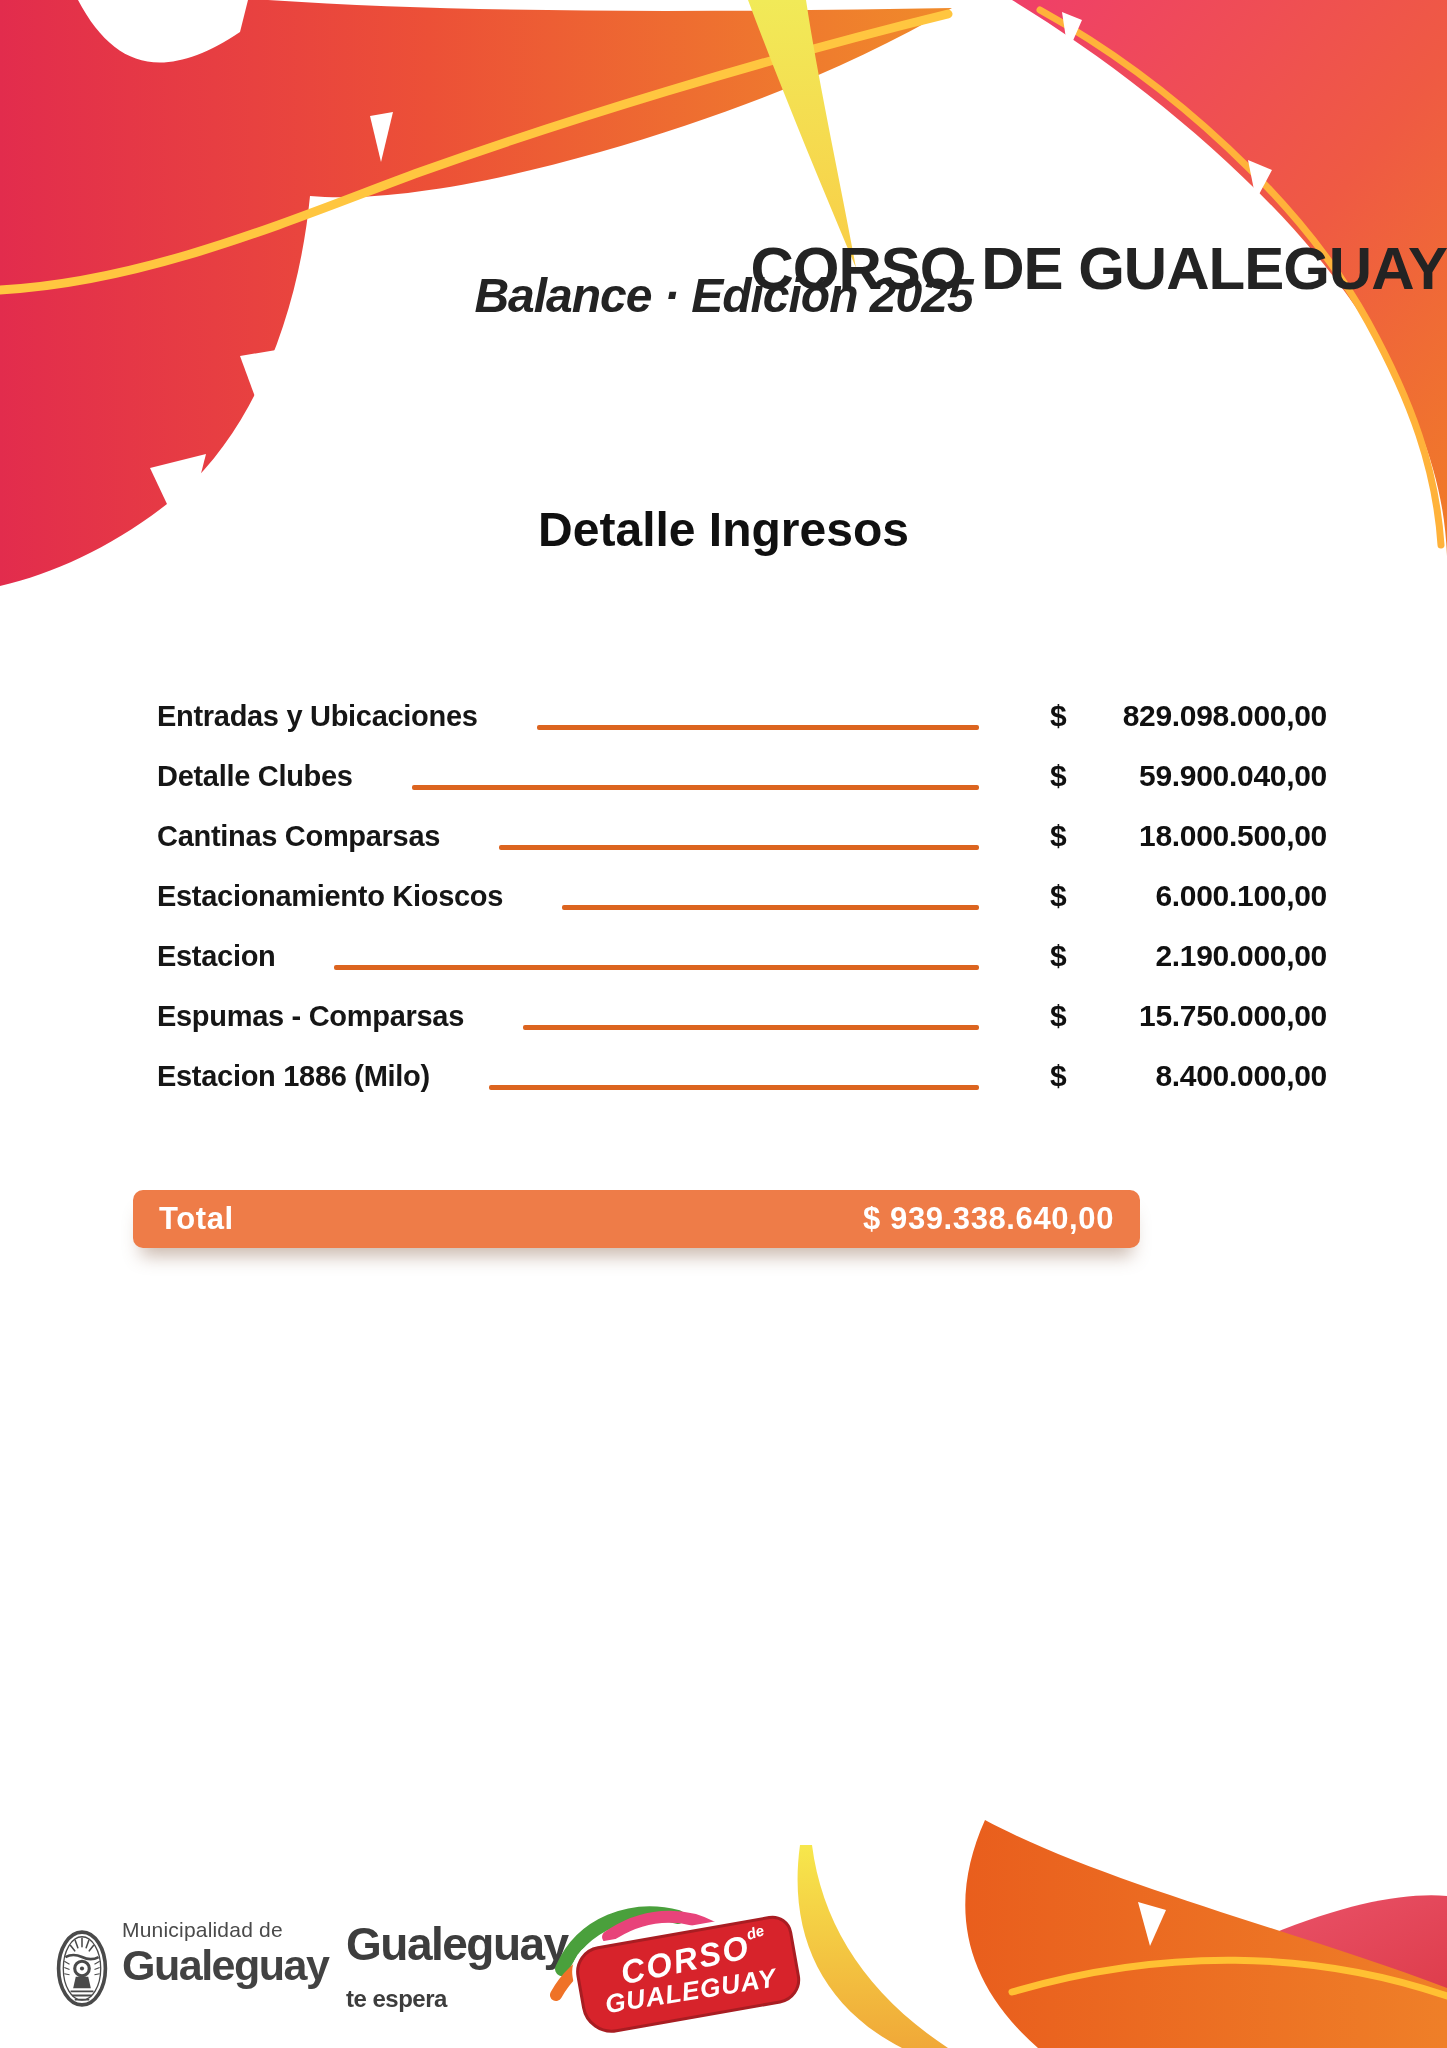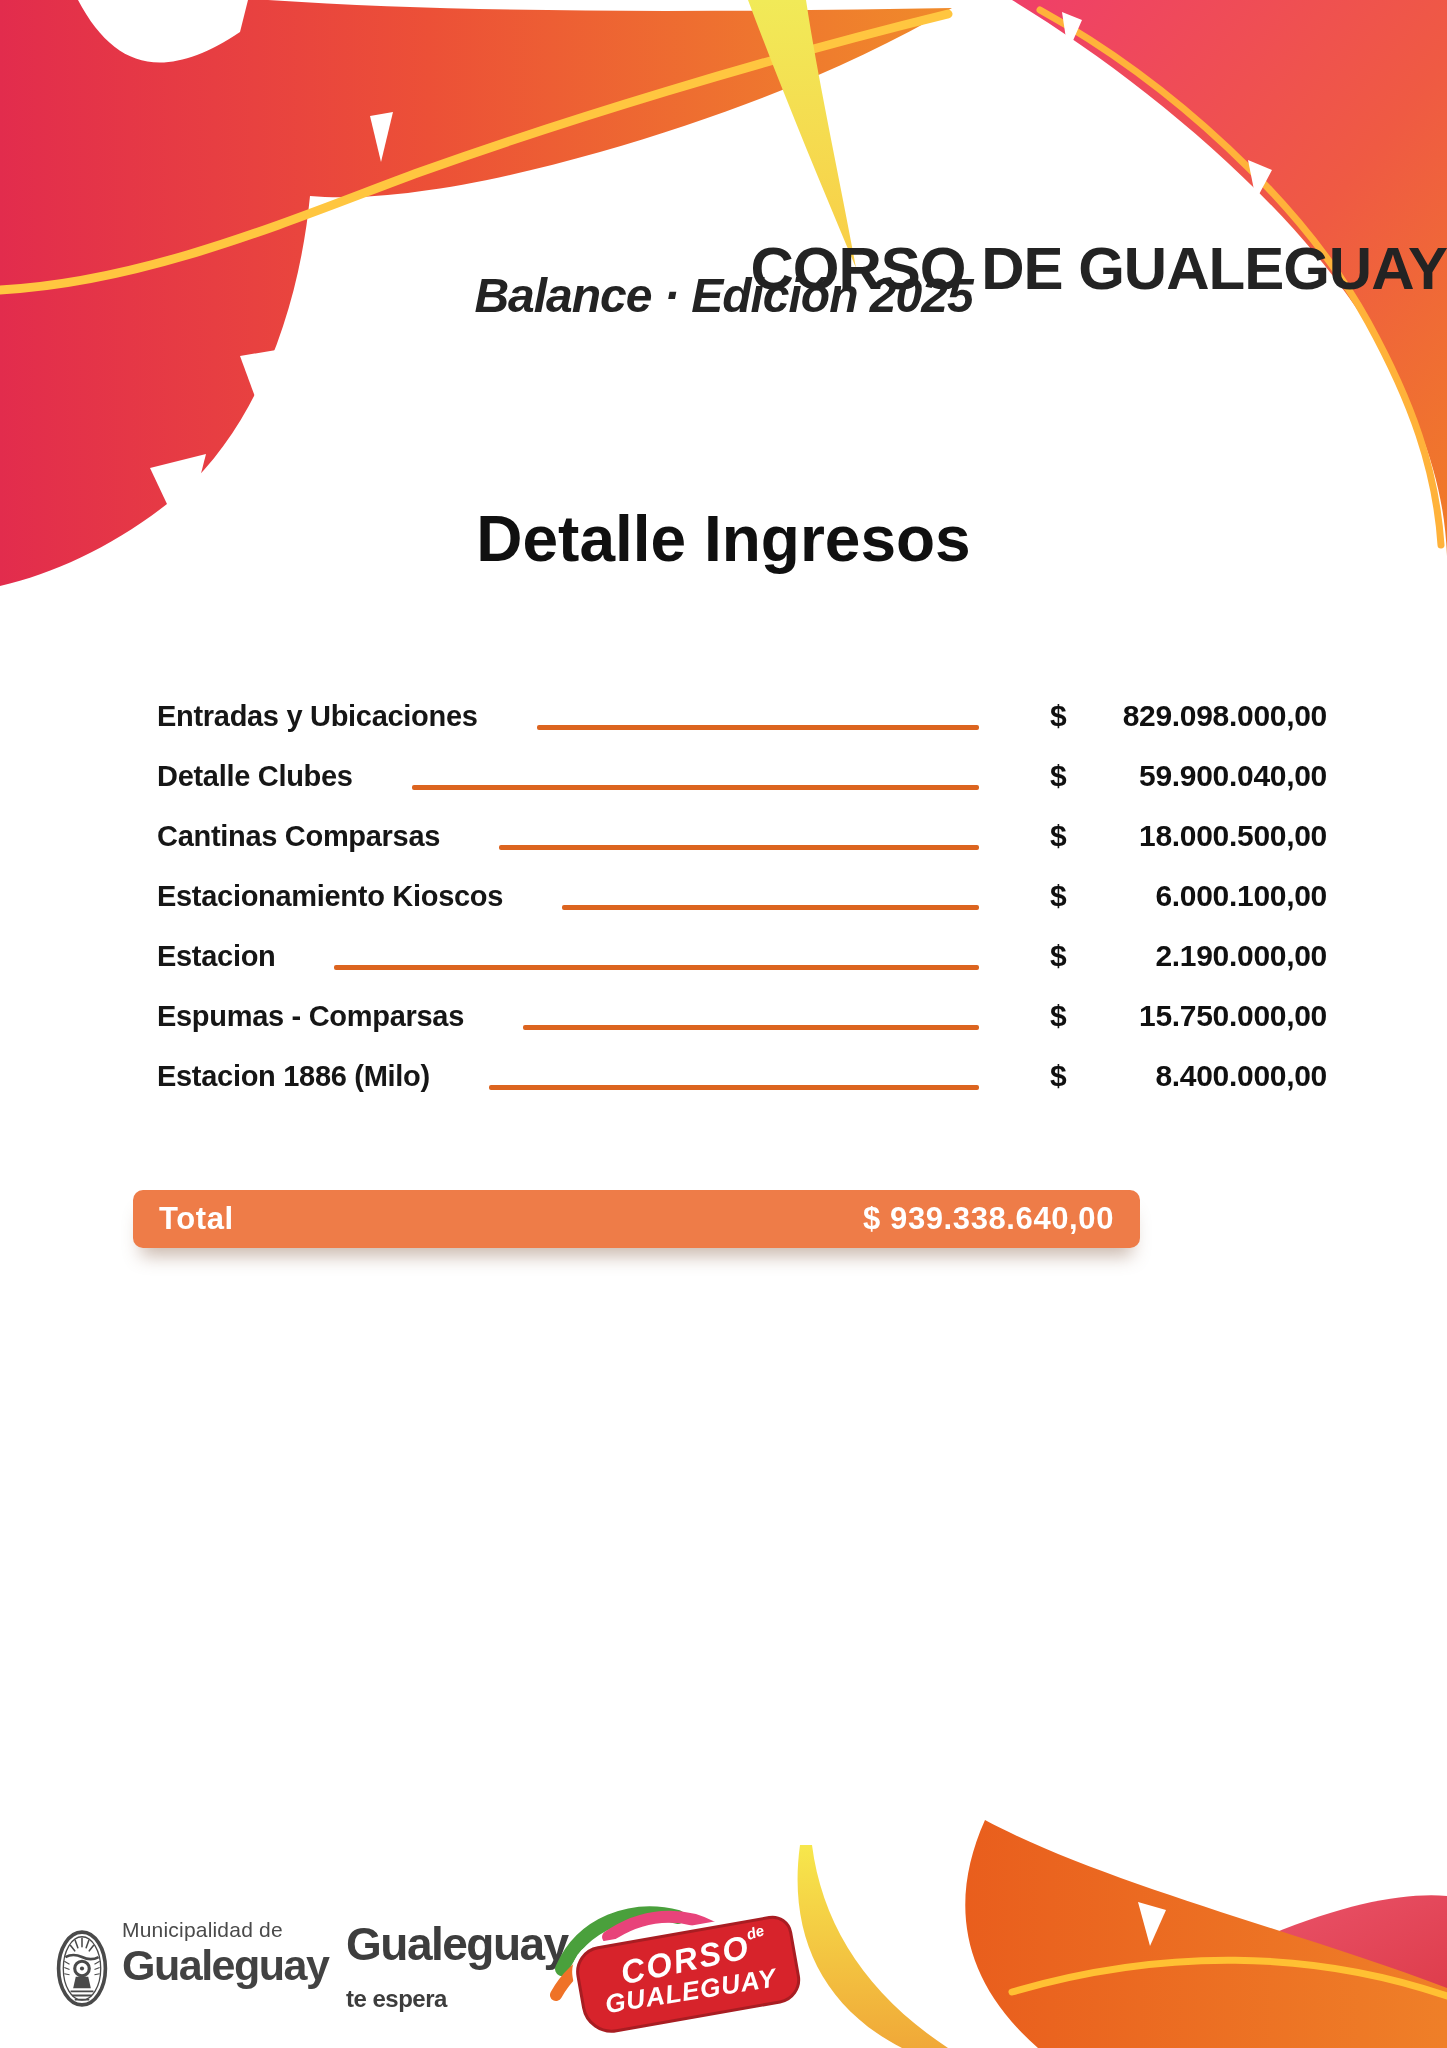--- a/index.html
+++ b/index.html
@@ -11,21 +11,21 @@
   .page-title{
     position:absolute;top:194px;left:0;width:100%;text-align:right;z-index:2;
     font-size:60px;font-weight:700;letter-spacing:-1px;color:#232323;
   }
   .page-subtitle{
     position:absolute;top:268px;left:0;width:100%;text-align:center;z-index:2;
     font-size:48px;font-weight:700;font-style:italic;color:#232323;letter-spacing:-1px;
   }
   .section-title{
     position:absolute;top:502px;left:0;width:100%;text-align:center;z-index:2;
-    font-size:64px;font-weight:700;color:#101010;
+    font-size:48px;font-weight:700;color:#101010;
   }
   .rows{position:absolute;left:157px;top:686px;width:1170px;z-index:2;}
   .row{height:60px;display:flex;align-items:center;gap:15px;}
   .row-label{font-size:29px;font-weight:700;color:#161616;white-space:nowrap;letter-spacing:-0.3px;}
   .leader{flex:1;height:5px;background:#dc641f;margin:0 56px 0 44px;transform:translateY(11px);border-radius:2px;}
   .amount{width:277px;display:flex;justify-content:space-between;align-items:center;
     font-size:30px;font-weight:700;color:#101010;letter-spacing:-0.3px;}
   .total-bar{
     position:absolute;left:133px;top:1190px;width:1007px;height:58px;z-index:2;
     background:#ee7c48;border-radius:10px;box-sizing:border-box;padding:0 26px;

